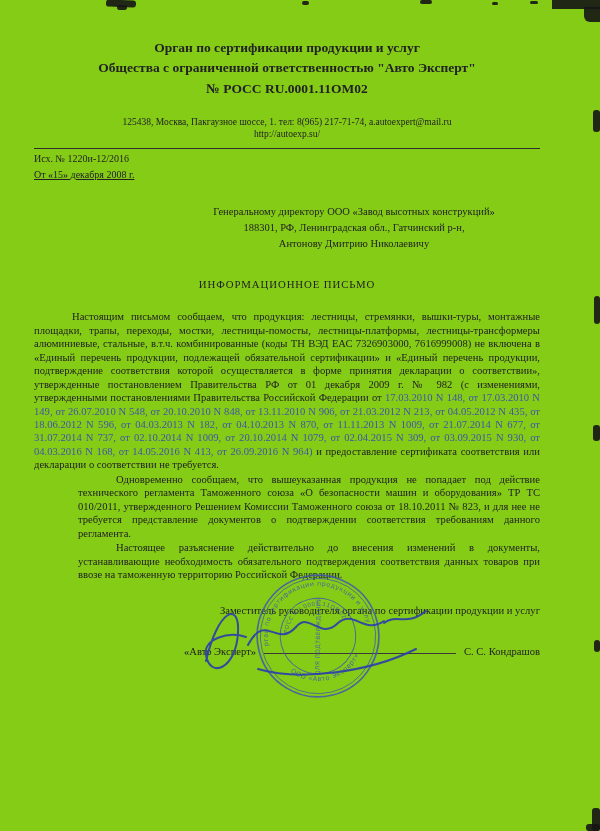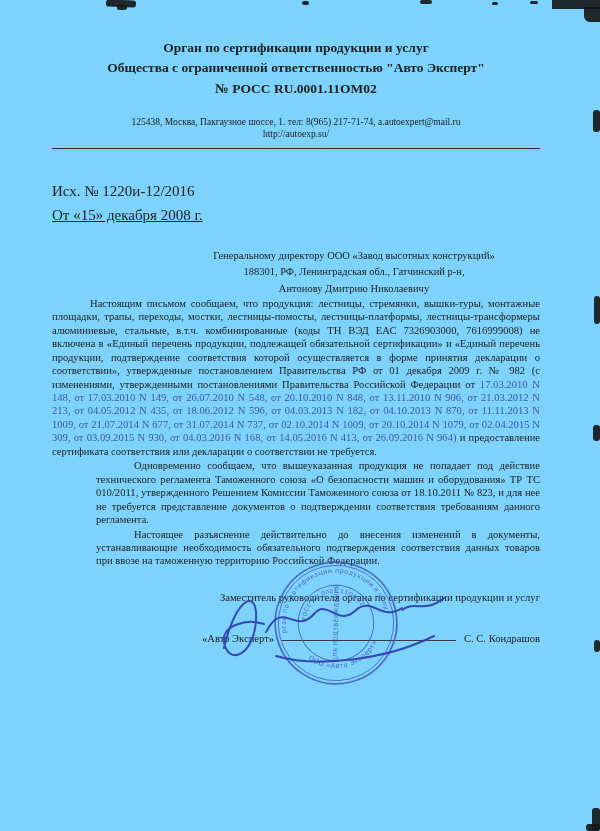--- a/index.html
+++ b/index.html
@@ -1,36 +1,36 @@
 <!DOCTYPE html>
 <html><head>
 <meta charset="utf-8">
 <style>
   * { margin:0; padding:0; box-sizing:border-box; }
   html,body { background:#ffffff; }
   .page {
     position:relative;
     width:600px; height:831px;
-    background:#7dd3fc;
+    background:#84cc16;
     overflow:hidden;
-    padding:38px 60px 0 52px;
+    padding:38px 60px 0 34px;
     font-family:"Liberation Serif", serif;
     color:#222222;
   }
   
   .artifact { position:absolute; background:#151515; border-radius:3px; opacity:.9; }
 
   
   .hline { text-align:center; font-weight:bold; font-size:13.5px; line-height:1.5; }
   .addr  { text-align:center; font-size:9.5px; margin-top:17px; line-height:1.35; }
   .site  { text-align:center; font-size:9.5px; }
   .divider { border:none; border-top:1px solid #2e2e2e; margin-top:9px; }
 
   
-  .ref { margin-top:30px; font-size:15px; line-height:1.65; }
+  .ref { margin-top:2px; font-size:10px; line-height:1.65; }
   .ref-date { text-decoration:underline; }
 
   
   .recipient { margin-top:20px; margin-left:auto; width:372px; text-align:center;
                font-size:10.5px; line-height:1.55; }
 
   
   .doc-title { text-align:center; margin-top:26px; margin-bottom:20px;
                font-size:10.8px; letter-spacing:0.9px; }
 
@@ -83,20 +83,21 @@
     <div>Исх. №  1220и-12/2016</div>
     <div class="ref-date">От «15» декабря 2008 г.</div>
   </div>
 
   <div class="recipient">
     <div>Генеральному директору ООО «Завод высотных конструкций»</div>
     <div>188301, РФ, Ленинградская обл., Гатчинский р-н,</div>
     <div>Антонову Дмитрию Николаевичу</div>
   </div>
 
+  <div class="doc-title">ИНФОРМАЦИОННОЕ ПИСЬМО</div>
 
   <p class="para"><span>Настоящим письмом сообщаем, что продукция: лестницы, стремянки, вышки-туры, монтажные площадки, трапы, переходы, мостки, лестницы-помосты, лестницы-платформы, лестницы-трансформеры алюминиевые, стальные, в.т.ч.  комбинированные (коды ТН ВЭД ЕАС 7326903000, 7616999008) не включена в «Единый перечень продукции, подлежащей обязательной сертификации» и «Единый перечень продукции, подтверждение соответствия которой осуществляется в форме принятия декларации о соответствии», утвержденные постановлением Правительства РФ от 01 декабря 2009 г. № 982 (с изменениями, утвержденными постановлениями Правительства Российской Федерации от </span><span class="blue">17.03.2010 N 148, от 17.03.2010 N 149, от 26.07.2010 N 548, от 20.10.2010 N 848, от 13.11.2010 N 906, от 21.03.2012 N 213, от 04.05.2012 N 435, от 18.06.2012 N 596, от 04.03.2013 N 182, от 04.10.2013 N 870, от 11.11.2013 N 1009, от 21.07.2014 N 677, от 31.07.2014 N 737, от 02.10.2014 N 1009, от 20.10.2014 N 1079, от 02.04.2015 N 309, от 03.09.2015 N 930, от 04.03.2016 N 168, от 14.05.2016 N 413, от 26.09.2016 N 964)</span><span> и предоставление сертификата соответствия или декларации о соответствии не требуется.</span></p>
   <p class="para">Одновременно сообщаем, что вышеуказанная продукция не попадает под действие технического регламента Таможенного союза «О безопасности машин и оборудования» ТР ТС 010/2011, утвержденного Решением Комиссии Таможенного союза от 18.10.2011 № 823,  и для нее не требуется представление документов о подтверждении соответствия требованиям данного регламента.</p>
   <p class="para">Настоящее разъяснение действительно до внесения изменений в документы, устанавливающие необходимость обязательного подтверждения соответствия данных товаров при ввозе на таможенную территорию Российской Федерации.</p>
 
   <div class="sig-area">
     <div class="sig-position">Заместитель руководителя органа по сертификации продукции и услуг</div>
 
     <div class="sig-row">
       <span>«Авто Эксперт»</span>

